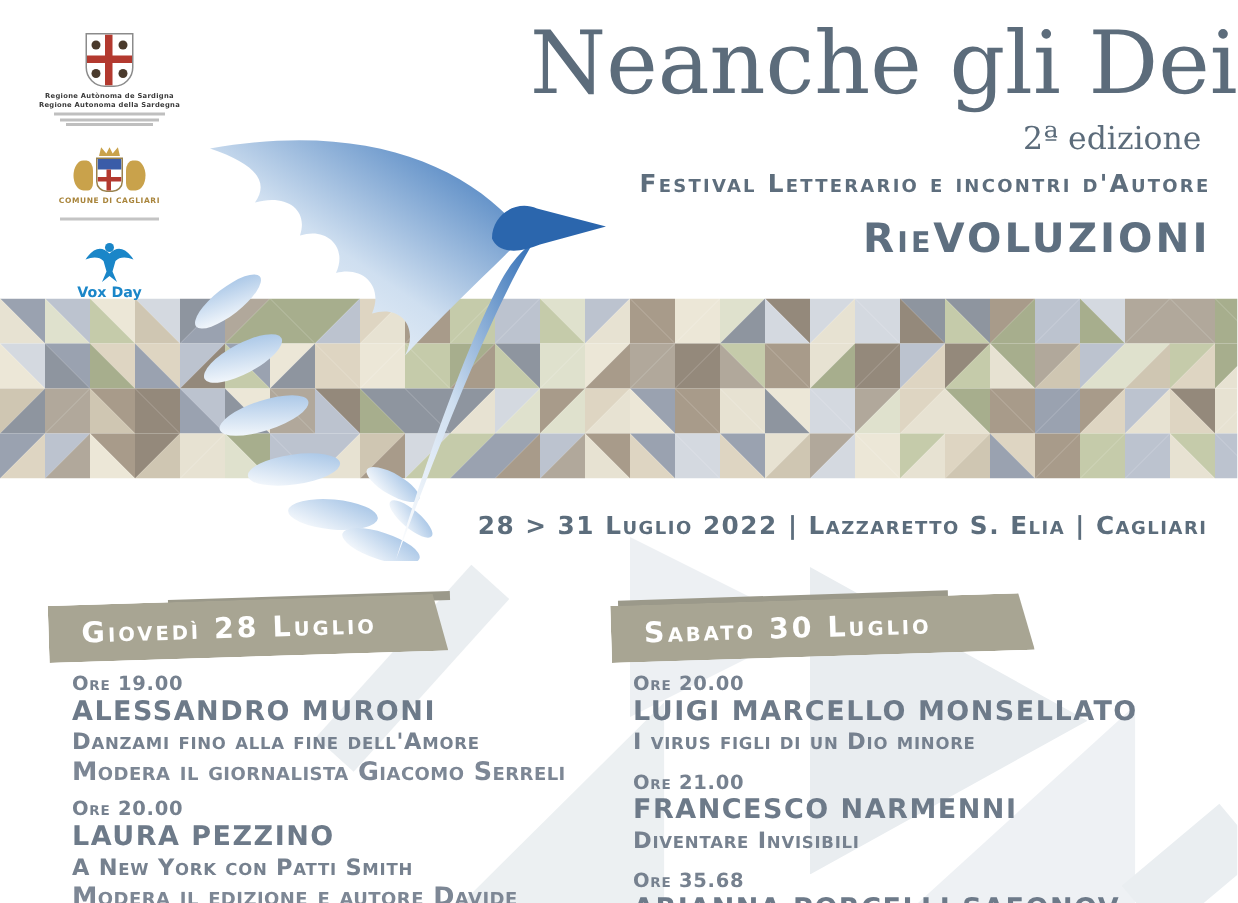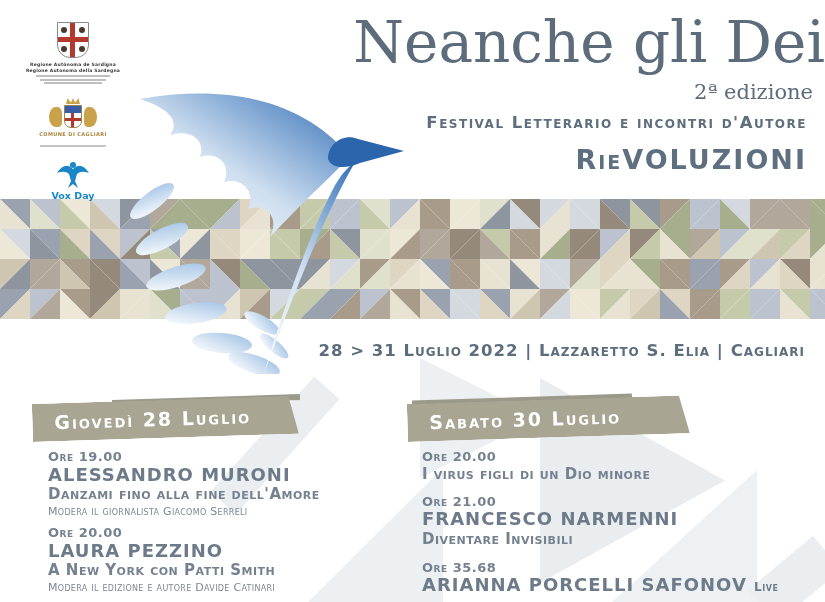--- a/index.html
+++ b/index.html
@@ -42,21 +42,21 @@
   .cag-shield .cv{position:absolute;left:6px;top:7px;width:3px;height:100%;background:#b3392f;}
   .cag-name{margin-top:3px;font-size:5px;font-weight:bold;color:#a9853c;letter-spacing:.4px;text-transform:uppercase;}
   .cag-bar{width:66px;height:2px;background:#c4c4c4;margin:8px auto 0;}
   .vox{margin-top:12px;}
   .vox svg{display:block;margin:0 auto;}
   .vox-name{margin-top:1px;font-size:9.5px;font-weight:bold;color:#1a86c8;}
 
   
   .hdr{position:absolute;z-index:4;color:#5c6c7b;}
   #title{right:0;top:12px;font-family:"DejaVu Serif", serif;font-size:58px;line-height:1.05;white-space:nowrap;}
-  #edition{right:12px;top:80px;font-family:"DejaVu Serif", serif;font-size:21px;}
+  #edition{right:24px;top:80px;font-family:"DejaVu Serif", serif;font-size:21px;}
   #subtitle{right:18px;top:113px;font-size:16.5px;font-weight:bold;font-variant:small-caps;letter-spacing:1.5px;color:#5e6e7d;white-space:nowrap;}
   #theme{right:18px;top:144px;font-size:27px;font-weight:800;font-variant:small-caps;letter-spacing:2px;color:#5e6f80;}
   #dateline{right:20px;top:329px;font-size:16.5px;font-weight:bold;font-variant:small-caps;letter-spacing:1px;color:#5c6d7c;white-space:nowrap;margin-top:12px;}
 
   
   .fold{position:absolute;height:6px;background:#9b998a;z-index:4;transform:rotate(-1.8deg);}
   #fold1{left:112px;top:397px;width:188px;}
   #fold2{left:412px;top:397px;width:220px;}
   .banner{position:absolute;top:404px;height:38px;background:#a8a593;z-index:5;
           clip-path:polygon(0 0,96.5% 0,100% 100%,0 100%);transform:rotate(-1.8deg);transform-origin:left bottom;
@@ -65,21 +65,21 @@
   #banner-sab{left:408px;width:282px;}
   .col{position:absolute;top:449px;z-index:5;}
   #col-gio{left:48px;width:355px;}
   #col-sab{left:422px;width:400px;}
   .event{margin-bottom:7px;}
   #col-sab .event{margin-bottom:11px;}
   .ev-time{font-size:13px;line-height:1.2;font-weight:bold;font-variant:small-caps;letter-spacing:.5px;color:#76818f;margin-bottom:1px;}
   .ev-author{font-size:18px;line-height:1.05;font-weight:800;letter-spacing:1px;color:#6d7a89;text-transform:uppercase;margin-bottom:2px;white-space:nowrap;}
   .ev-author .live{font-size:12px;letter-spacing:.5px;font-variant:small-caps;text-transform:none;}
   .ev-work{font-size:15px;line-height:1.15;font-weight:bold;font-variant:small-caps;letter-spacing:.5px;color:#76818f;margin-bottom:1px;}
-  .ev-note{font-size:11px;line-height:1.2;font-weight:normal;font-variant:small-caps;letter-spacing:.3px;color:#7d8795;}
+  .ev-note{font-size:17px;line-height:1.2;font-weight:bold;font-variant:small-caps;letter-spacing:.3px;color:#7d8795;}
 </style>
 </head>
 <body>
 
 <div id="poster">
 
   <div class="lshape stripe1"></div>
   <div class="lshape tri-r1"></div>
   <div class="lshape tri-r2"></div>
   <div class="lshape tri-u1"></div>
@@ -403,20 +403,21 @@
     <div class="event">
       <div class="ev-time">Ore 21.00</div>
     </div>
   </div>
 
   <div class="fold" id="fold2"></div>
   <div class="banner" id="banner-sab">Sabato 30 Luglio</div>
   <div class="col" id="col-sab">
     <div class="event">
       <div class="ev-time">Ore 20.00</div>
+      <div class="ev-author">Luigi Marcello Monsellato</div>
       <div class="ev-work">I virus figli di un Dio minore</div>
     </div>
     <div class="event">
       <div class="ev-time">Ore 21.00</div>
       <div class="ev-author">Francesco Narmenni</div>
       <div class="ev-work">Diventare Invisibili</div>
     </div>
     <div class="event">
       <div class="ev-time">Ore 35.68</div>
       <div class="ev-author"><span>Arianna Porcelli Safonov</span> <span class="live">Live</span></div>

